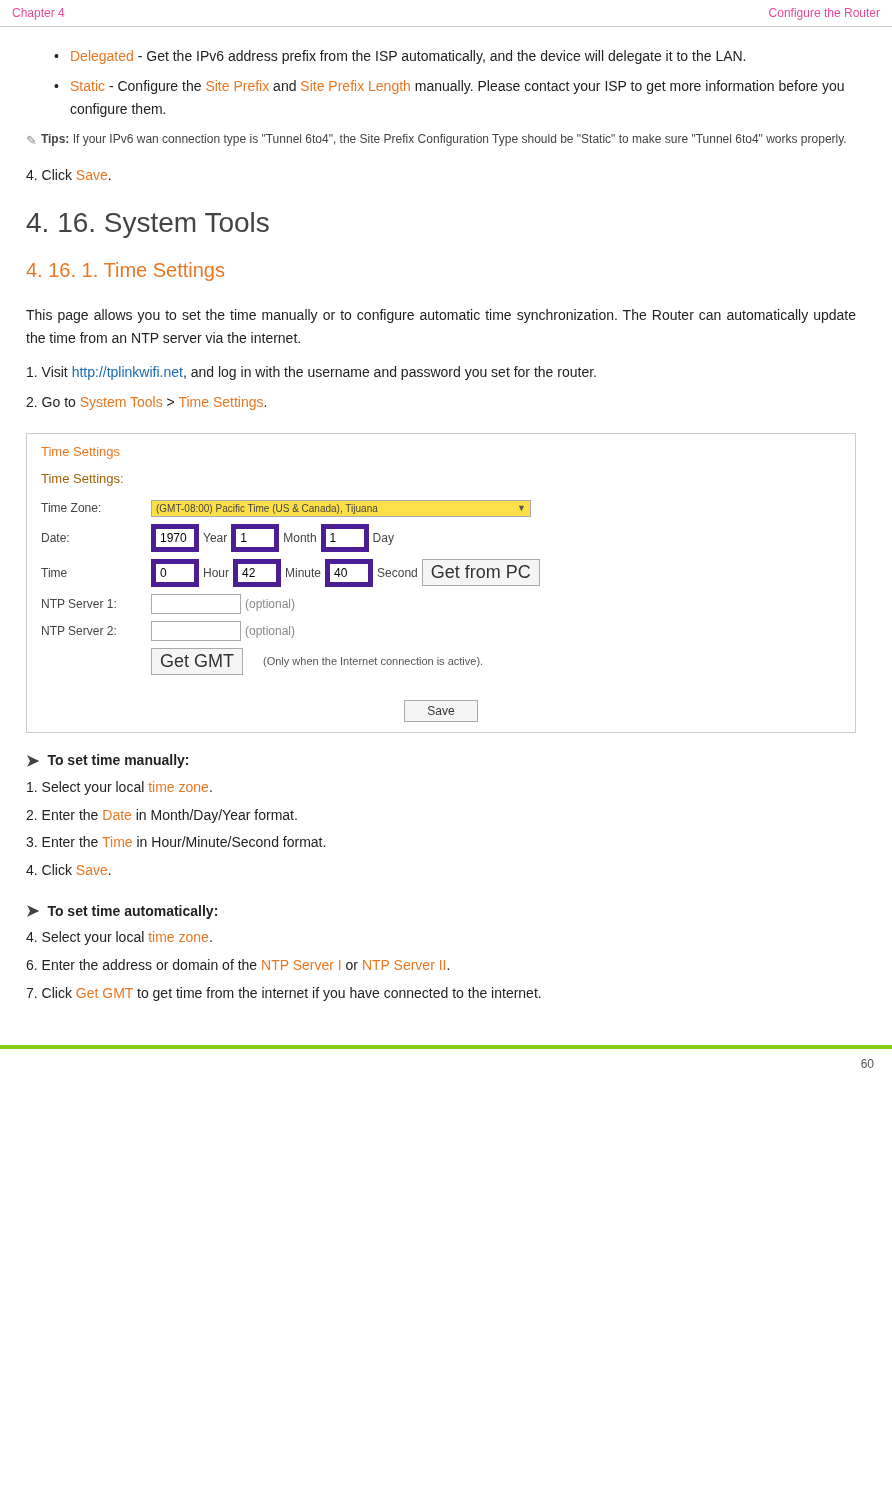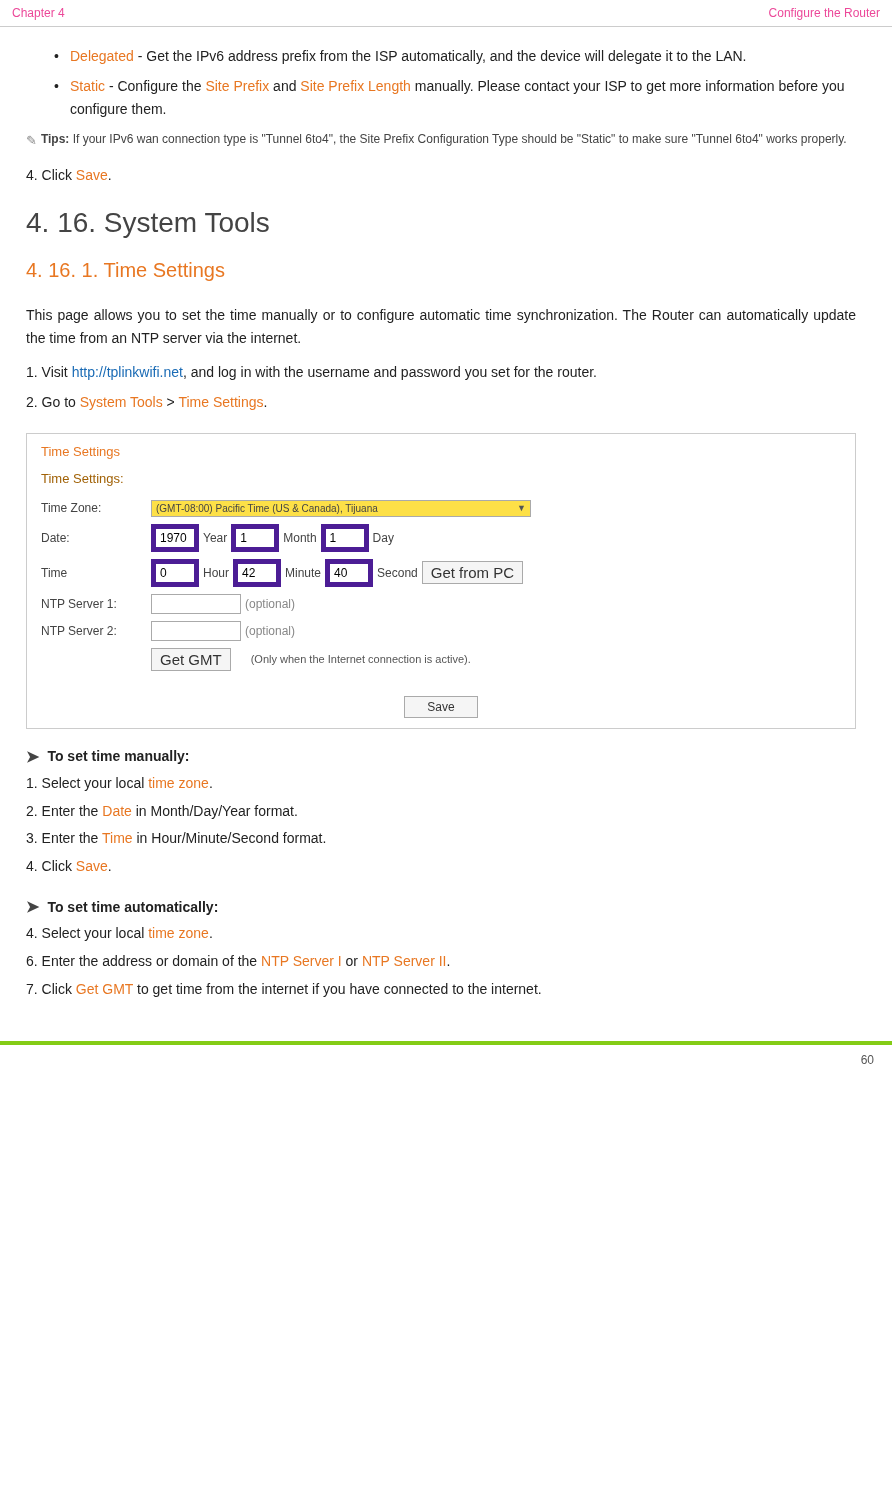--- a/index.html
+++ b/index.html
@@ -153,21 +153,21 @@
       padding: 2px 4px;
     }
     .ui-text-unit {
       margin: 0 4px;
       font-size: 12px;
       color: #444;
     }
     .ui-btn {
       border: 1px solid #aaa;
       background: #f5f5f5;
-      font-size: 15px;
+      font-size: 18px;
       padding: 2px 8px;
       cursor: pointer;
       color: #333;
     }
     .ui-optional {
       color: #888;
       font-size: 12px;
       margin-left: 4px;
     }
     .ui-note {

